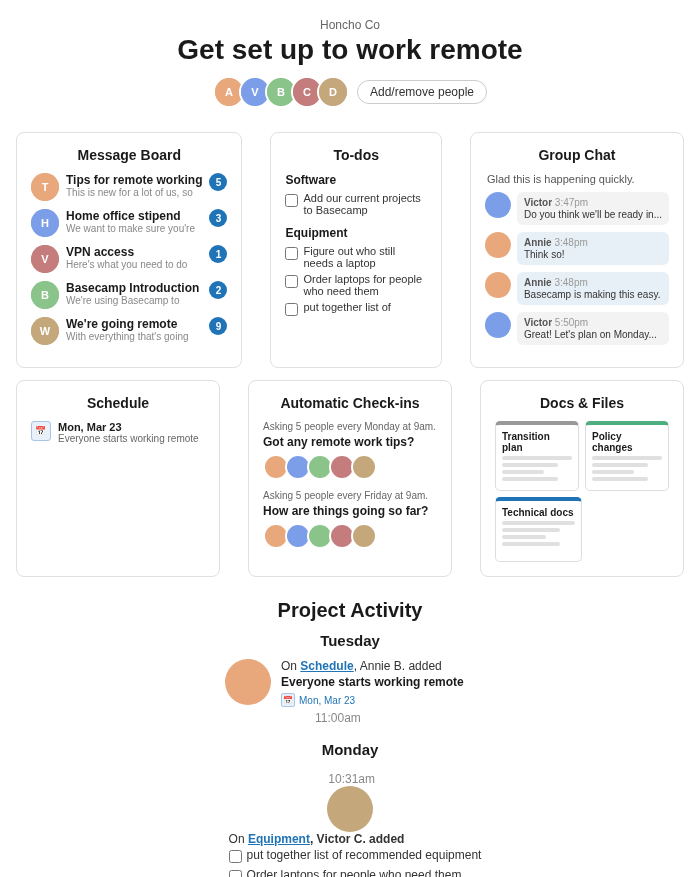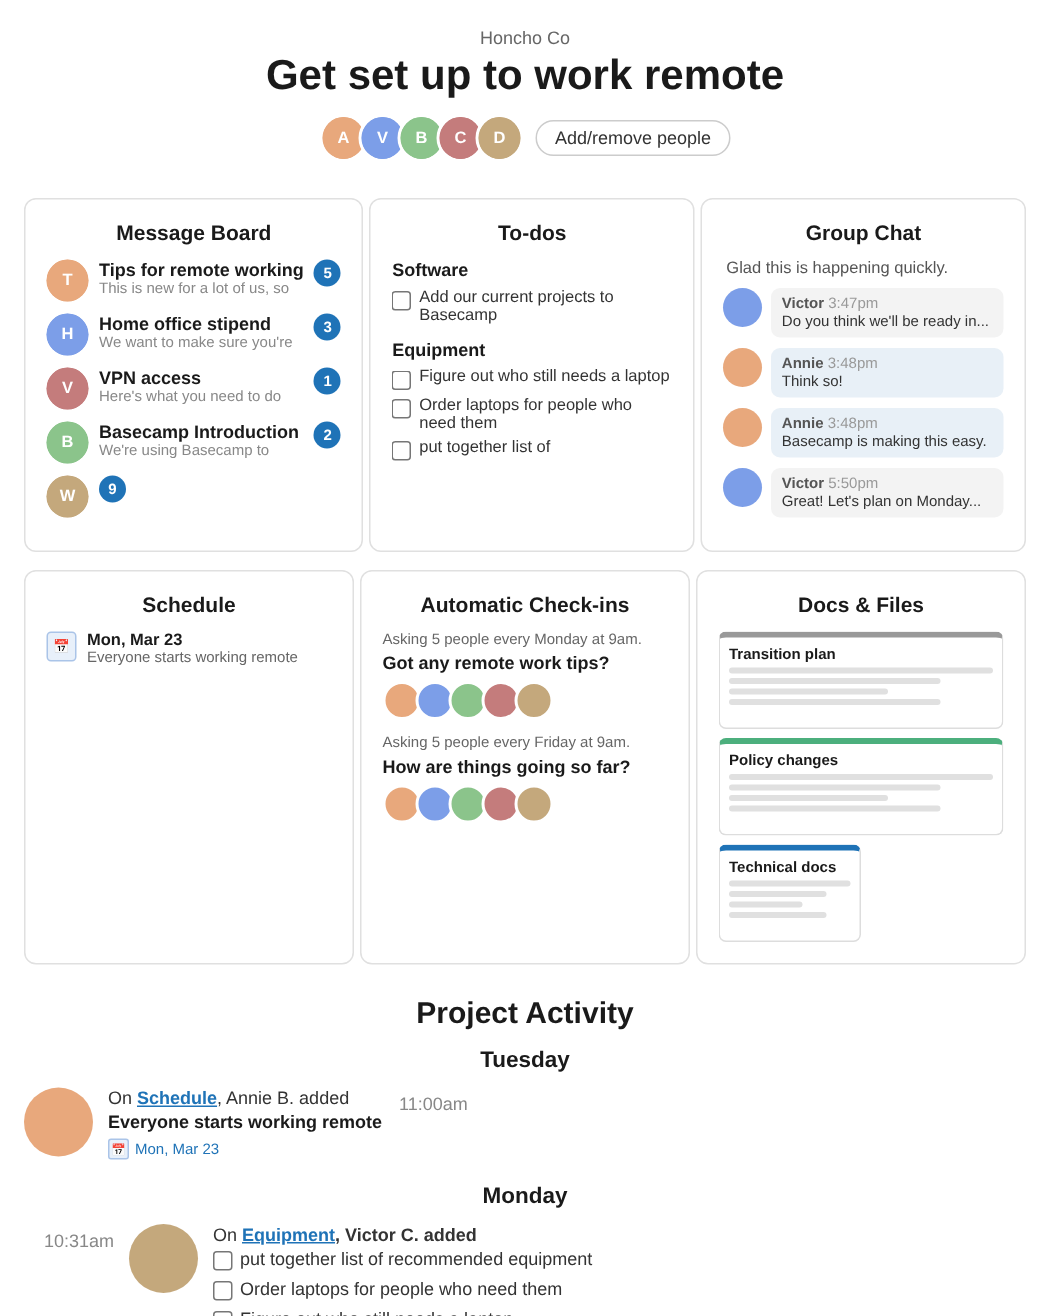--- a/index.html
+++ b/index.html
@@ -58,21 +58,21 @@
       border-radius: 20px;
       padding: 4px 12px;
       font-size: 12px;
       cursor: pointer;
       color: #333;
     }
 
     .grid-3 {
       display: grid;
       grid-template-columns: 1fr 1fr 1fr;
-      gap: 4px;
+      gap: 28px;
       padding: 0 16px 12px;
     }
 
     .card {
       border: 1px solid #e0e0e0;
       border-radius: 8px;
       padding: 14px;
       background: #fff;
     }
     .card-title {
@@ -234,21 +234,21 @@
       border-radius: 50%;
       background: #bbb;
       margin-right: -4px;
       border: 2px solid #fff;
       flex-shrink: 0;
     }
 
     
     .docs-grid {
       display: grid;
-      grid-template-columns: 1fr;
+      grid-template-columns: 1fr 1fr;
       gap: 6px;
     }
     .doc-card {
       border: 1px solid #ddd;
       border-radius: 5px;
       padding: 6px;
       min-height: 65px;
     }
     .doc-title {
       font-size: 10px;
@@ -281,23 +281,24 @@
     .day-section { margin-bottom: 16px; }
     .day-label {
       font-size: 15px;
       font-weight: 700;
       text-align: center;
       margin-bottom: 10px;
       color: #1a1a1a;
     }
     .activity-row {
       display: flex;
-      align-items: flex-start;
+      align-items: center;
       gap: 0;
       margin-bottom: 10px;
+      flex-direction: column;
     }
     .activity-left {
       display: flex;
       align-items: flex-start;
       gap: 10px;
       width: 250px;
       flex-shrink: 0;
     }
     .activity-avatar {
       width: 46px;
@@ -447,20 +448,24 @@
     </div>
     <div class="msg-content">
       <div class="msg-title">Basecamp Introduction</div>
       <div class="msg-sub">We're using Basecamp to</div>
     </div>
     <div class="badge blue">2</div>
   </div>
         <div class="msg-item">
     <div class="msg-avatar" style="background:#c4a87c">
       <div class="person-face" style="background:#c4a87c">W</div>
+    </div>
+    <div class="msg-content">
+      <div class="msg-title">We're going remote</div>
+      <div class="msg-sub">With everything that's going</div>
     </div>
     <div class="badge blue">9</div>
   </div>
       </div>
   </div>
 
   <div class="card">
     <div class="card-title">To-dos</div>
     <div id="todo-groups">
         <div class="todo-group">

